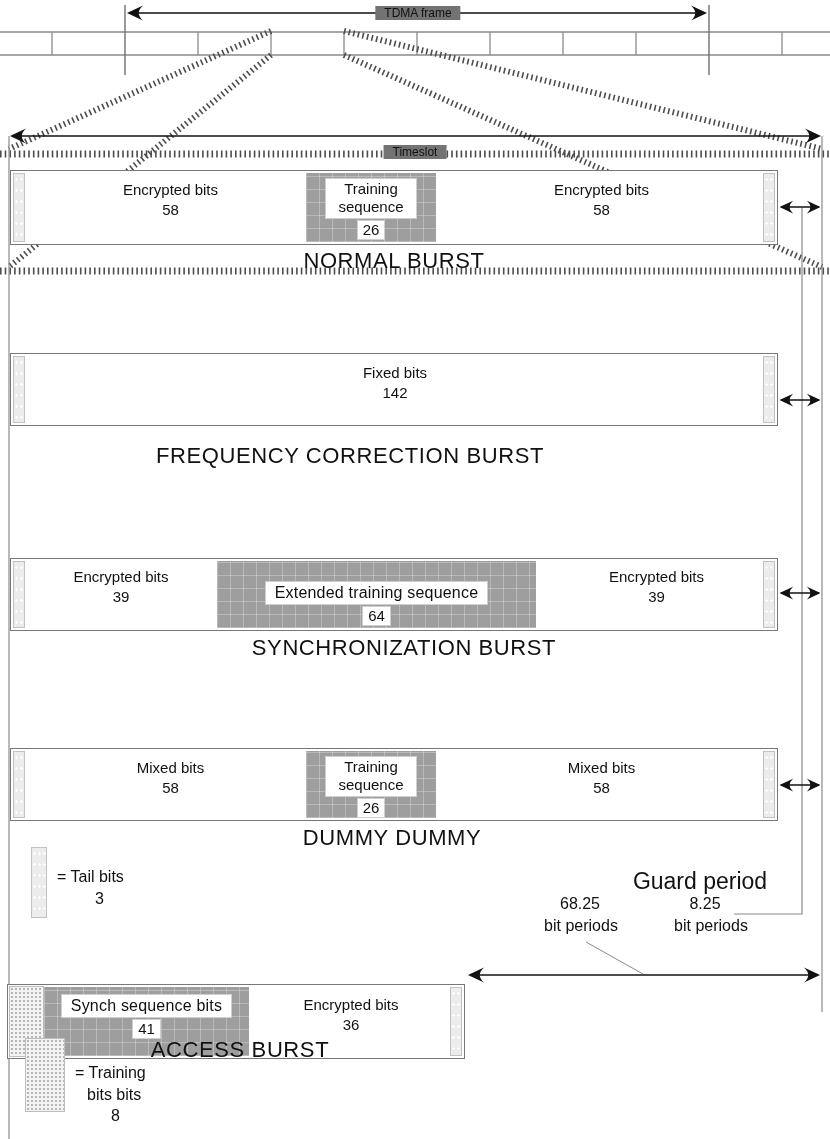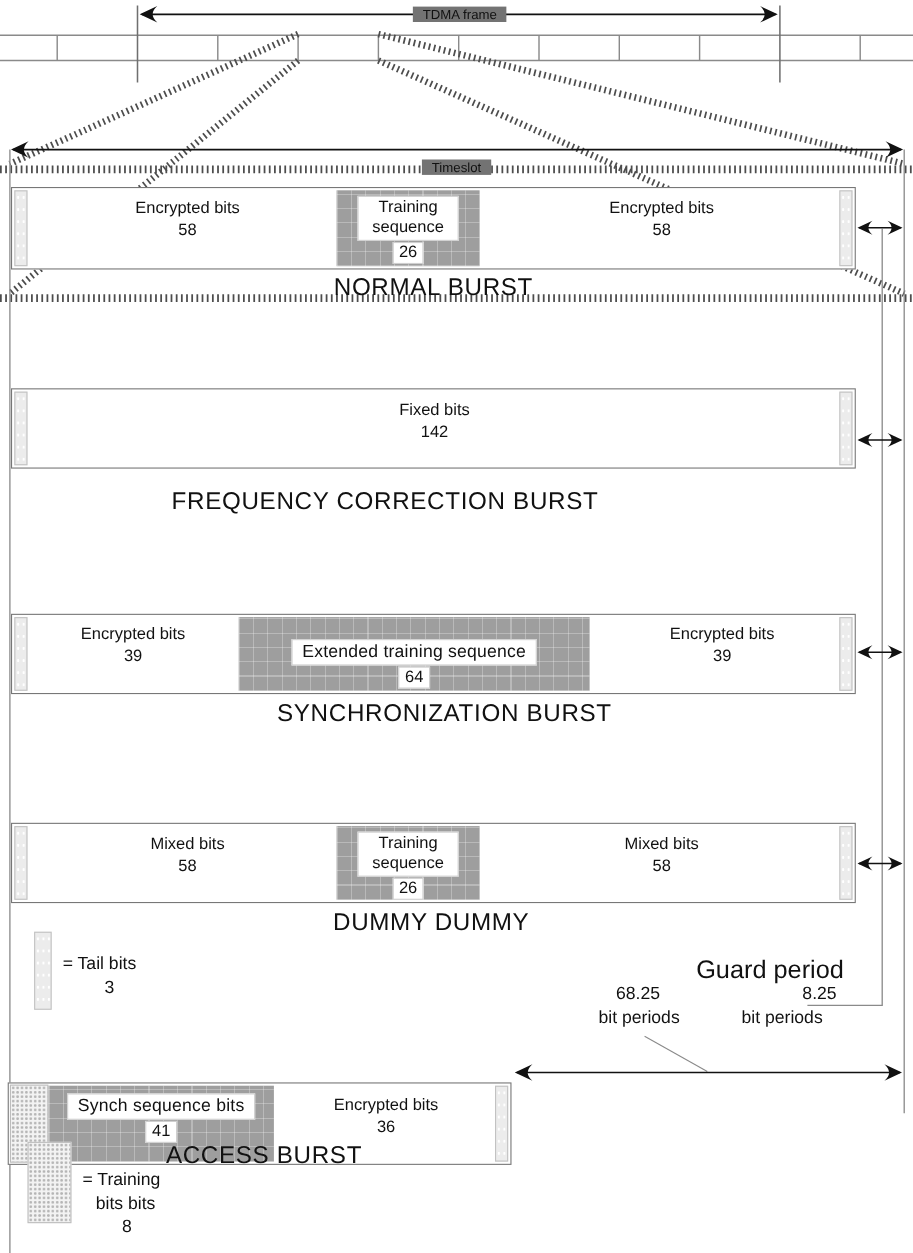--- a/index.html
+++ b/index.html
@@ -172,21 +172,21 @@
 
   <div class="legend-box legend-tail-fill" style="left:31px;top:847px;width:16px;height:71px;"></div>
   <div class="legend-text" style="left:57px;top:866px;">
     <span>= Tail bits</span>
     <span class="ind2">3</span>
   </div>
 
   <div class="guard-title" style="left:672px;top:868px;margin-left:28px;">Guard period</div>
   <div class="guard-num" style="left:580px;top:895px;">68.25</div>
   <div class="guard-num" style="left:581px;top:917px;">bit periods</div>
-  <div class="guard-num" style="left:705px;top:895px;margin-left:40px;">8.25</div>
+  <div class="guard-num" style="left:705px;top:895px;">8.25</div>
   <div class="guard-num" style="left:711px;top:917px;">bit periods</div>
 
   <div class="burst" style="left:7px;top:984px;width:458px;height:75px;">
     <div class="dotted" style="position:absolute;left:1px;top:1px;bottom:1px;width:35px;box-sizing:border-box;"></div>
     <div class="grid-gray" style="left:36px;width:205px;">
       <div class="strip wide" style="margin-top:7px;">Synch sequence bits</div>
       <div class="numstrip">41</div>
     </div>
     <div class="seg" style="left:241px;width:204px;top:10px;">
       <span>Encrypted bits</span>

